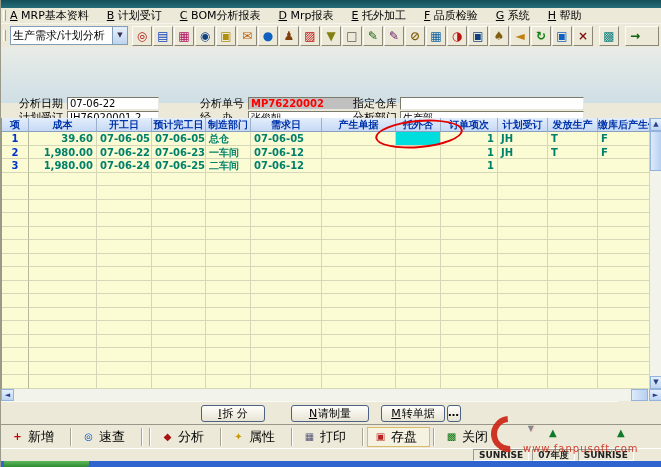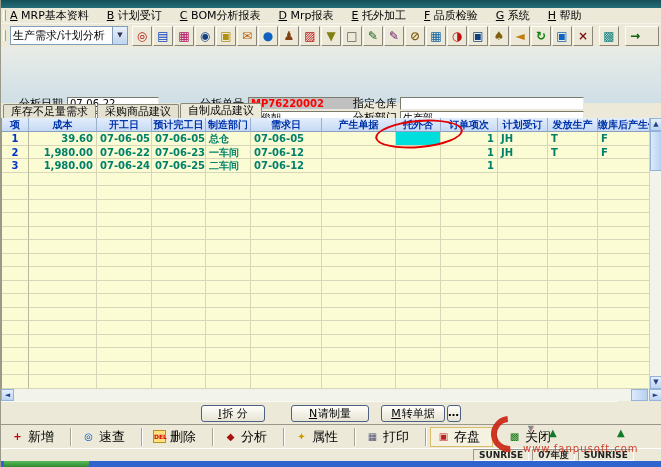--- a/index.html
+++ b/index.html
@@ -213,25 +213,20 @@
     <span class="finput" style="left:399px;top:64px;width:184px">生产部</span>
 
     <span class="refreshbtn"><span class="mkey">R</span><span>刷新</span></span>
     <span class="cb disabled" style="left:399px;top:78px"></span>
     <span class="flabel dimtext" style="left:414px;top:77px">仓库含所属</span>
 
     <span class="flabel" style="left:374px;top:90px">其它</span>
     <span class="cb checked" style="left:399px;top:90px;width:13px;height:13px">✓</span>
   </div>
 
-  <div class="tabbar">
-      <div class="tab">库存不足量需求</div>
-      <div class="tab">采购商品建议</div>
-      <div class="tab active">自制成品建议</div>
-    </div>
 
   <div class="grid">
     <div class="thead">
         <div class="th">项</div>
         <div class="th">成本</div>
         <div class="th">开工日</div>
         <div class="th">预计完工日</div>
         <div class="th">制造部门</div>
         <div class="th">需求日</div>
         <div class="th">产生单据</div>
@@ -536,24 +531,20 @@
       <div class="bseg">
         <span class="bicon" style="color: rgb(204, 0, 0);">+</span>
         <span class="blabel">新增</span>
       </div>
       <div class="bsep"></div>
       <div class="bseg">
         <span class="bicon" style="color: rgb(0, 85, 204);">◎</span>
         <span class="blabel">速查</span>
       </div>
       <div class="bsep"></div>
-      <div class="bseg">
-        <span class="bicon txt" style="color: rgb(204, 0, 0);">DEL</span>
-        <span class="blabel">删除</span>
-      </div>
       <div class="bsep"></div>
       <div class="bseg">
         <span class="bicon" style="color: rgb(170, 17, 17);">◆</span>
         <span class="blabel">分析</span>
       </div>
       <div class="bsep"></div>
       <div class="bseg">
         <span class="bicon" style="color: rgb(204, 153, 0);">✦</span>
         <span class="blabel">属性</span>
       </div>

